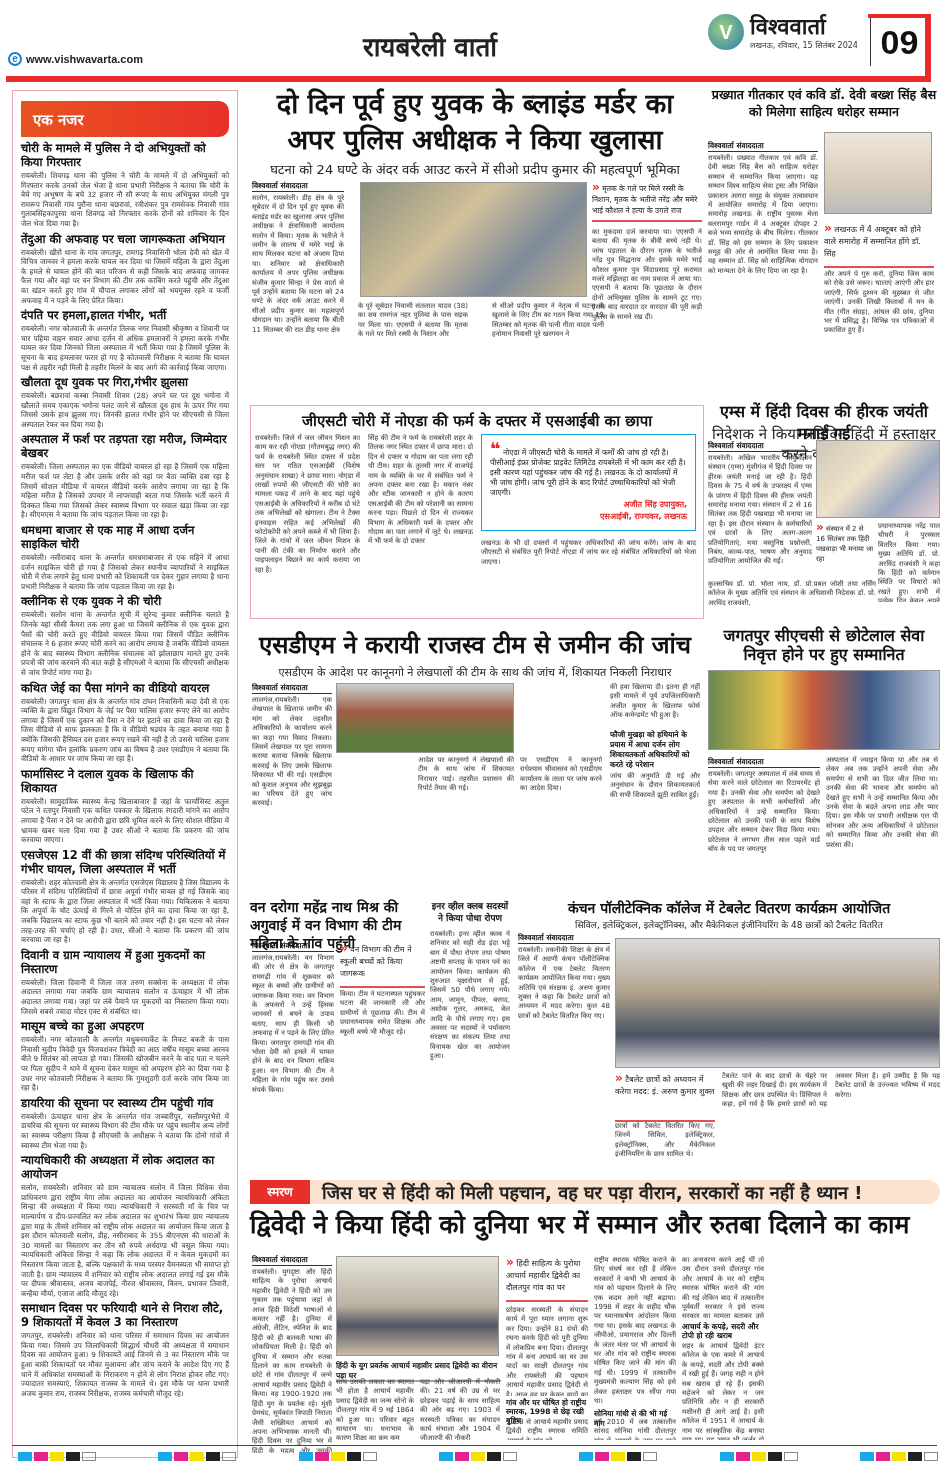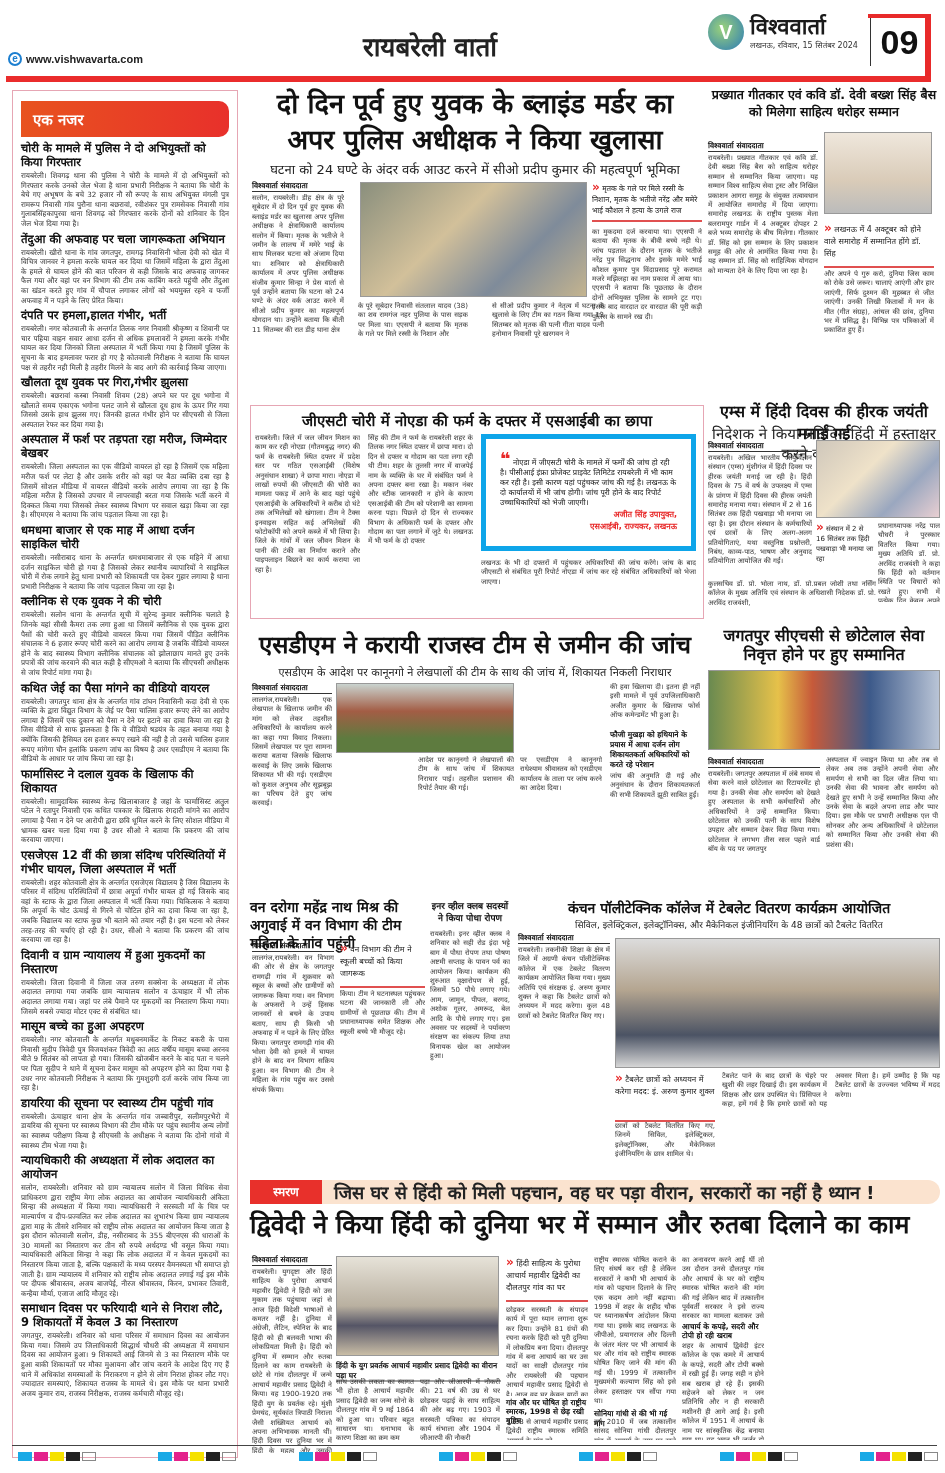--- a/index.html
+++ b/index.html
@@ -23,27 +23,27 @@
 .mh1{left:250px;top:86px;width:450px;font-size:27px;font-weight:bold;text-align:center;line-height:36px;color:#111}
 .sub{font-size:12px;text-align:center;color:#222}
 .byline{font-size:7.5px;font-weight:bold;border-bottom:1px solid #333;margin-bottom:2px;padding-bottom:1px}
 .col{font-size:7px;line-height:9.4px;color:#333;text-align:justify;overflow:hidden}
 .photo{background:linear-gradient(135deg,#8a8f7d,#d2c09a 40%,#7f8b9a 70%,#c4b48f);border:1px solid #999}
 .quote{font-size:8.5px;line-height:12px;color:#222}
 .quote .mark{color:#e82a2a;font-weight:bold;font-size:12px}
 .redrule{height:2px;background:#e05050;margin-top:4px}
 .gstbox{left:250px;top:405px;width:454px;height:214px;border:1px solid #e6a6b4;padding:4px}
 .gsthd{font-size:15px;font-weight:bold;text-align:center;margin-bottom:4px}
-.pullq{border:5px solid #0ea5e9;padding:14px;font-size:7.6px;line-height:10px}
+.pullq{border:1px solid #0ea5e9;padding:8px;font-size:7.6px;line-height:10px}
 .pullq .q{color:#e82a2a;font-size:18px;font-weight:bold;line-height:12px}
 .pullq .sig{color:#e82a2a;text-align:right;font-weight:bold;font-size:8px;margin-top:2px}
 .bigh{font-size:24px;font-weight:bold;color:#111;line-height:30px}
 .midh{font-size:16px;font-weight:bold;color:#111;line-height:20px;text-align:center}
 .smaran{left:250px;top:1180px;width:690px;height:24px;background:#fbe3cf;border-radius:0 12px 12px 0;display:flex;align-items:center}
-.smaran-tag{background:#e8302b;color:#fff;font-weight:bold;font-size:12px;width:72px;height:24px;line-height:24px;text-align:center}
+.smaran-tag{background:#e8302b;color:#fff;font-weight:bold;font-size:12px;width:60px;height:24px;line-height:24px;text-align:center}
 .smaran-txt{font-size:18px;font-weight:bold;padding-left:12px;color:#222}
 .cmyk{display:flex;gap:2px;align-items:center}
 .cmyk span{width:14px;height:9px;display:inline-block}
 .cm-c{background:#19a9e6}.cm-m{background:#e3238c}.cm-y{background:#f5e100}.cm-k{background:#222}.cm-r{border:1px solid #888;width:14px;height:9px}
 .caption{font-size:7.5px;font-weight:bold;border-bottom:2px solid #a3a3a3}
 </style>
 </head>
 <body>
 
 <div class="abs hdr-url">

